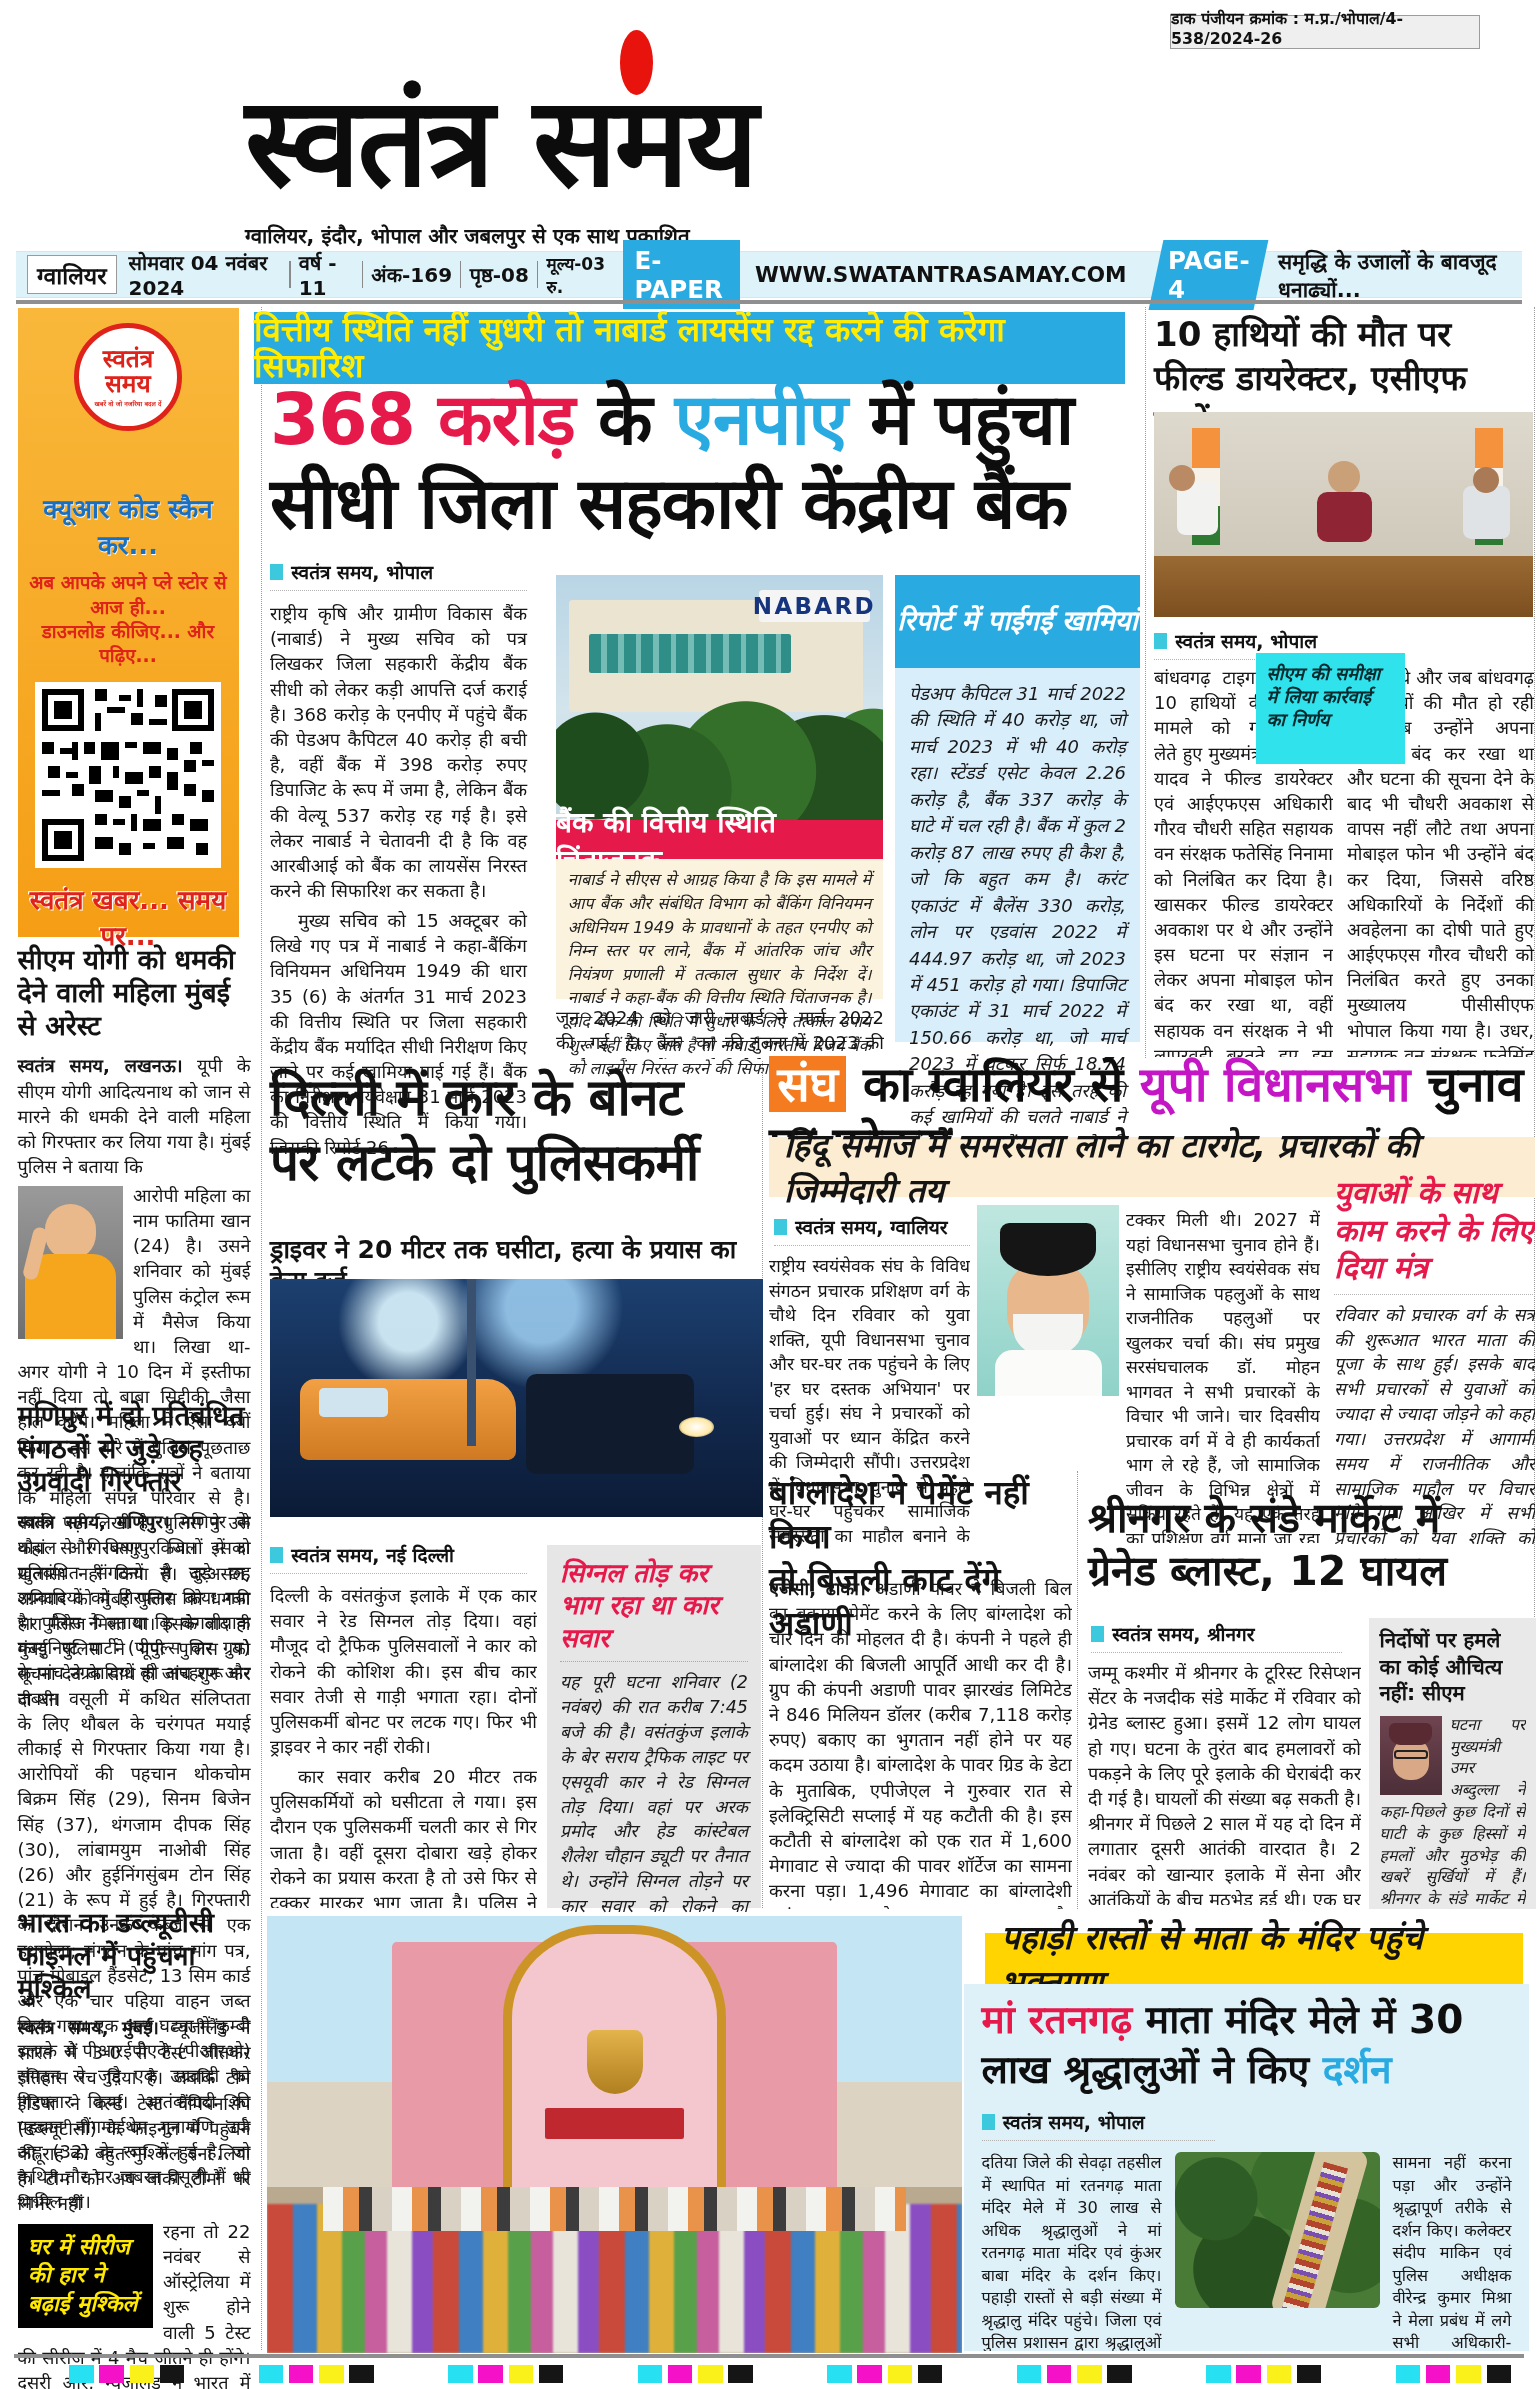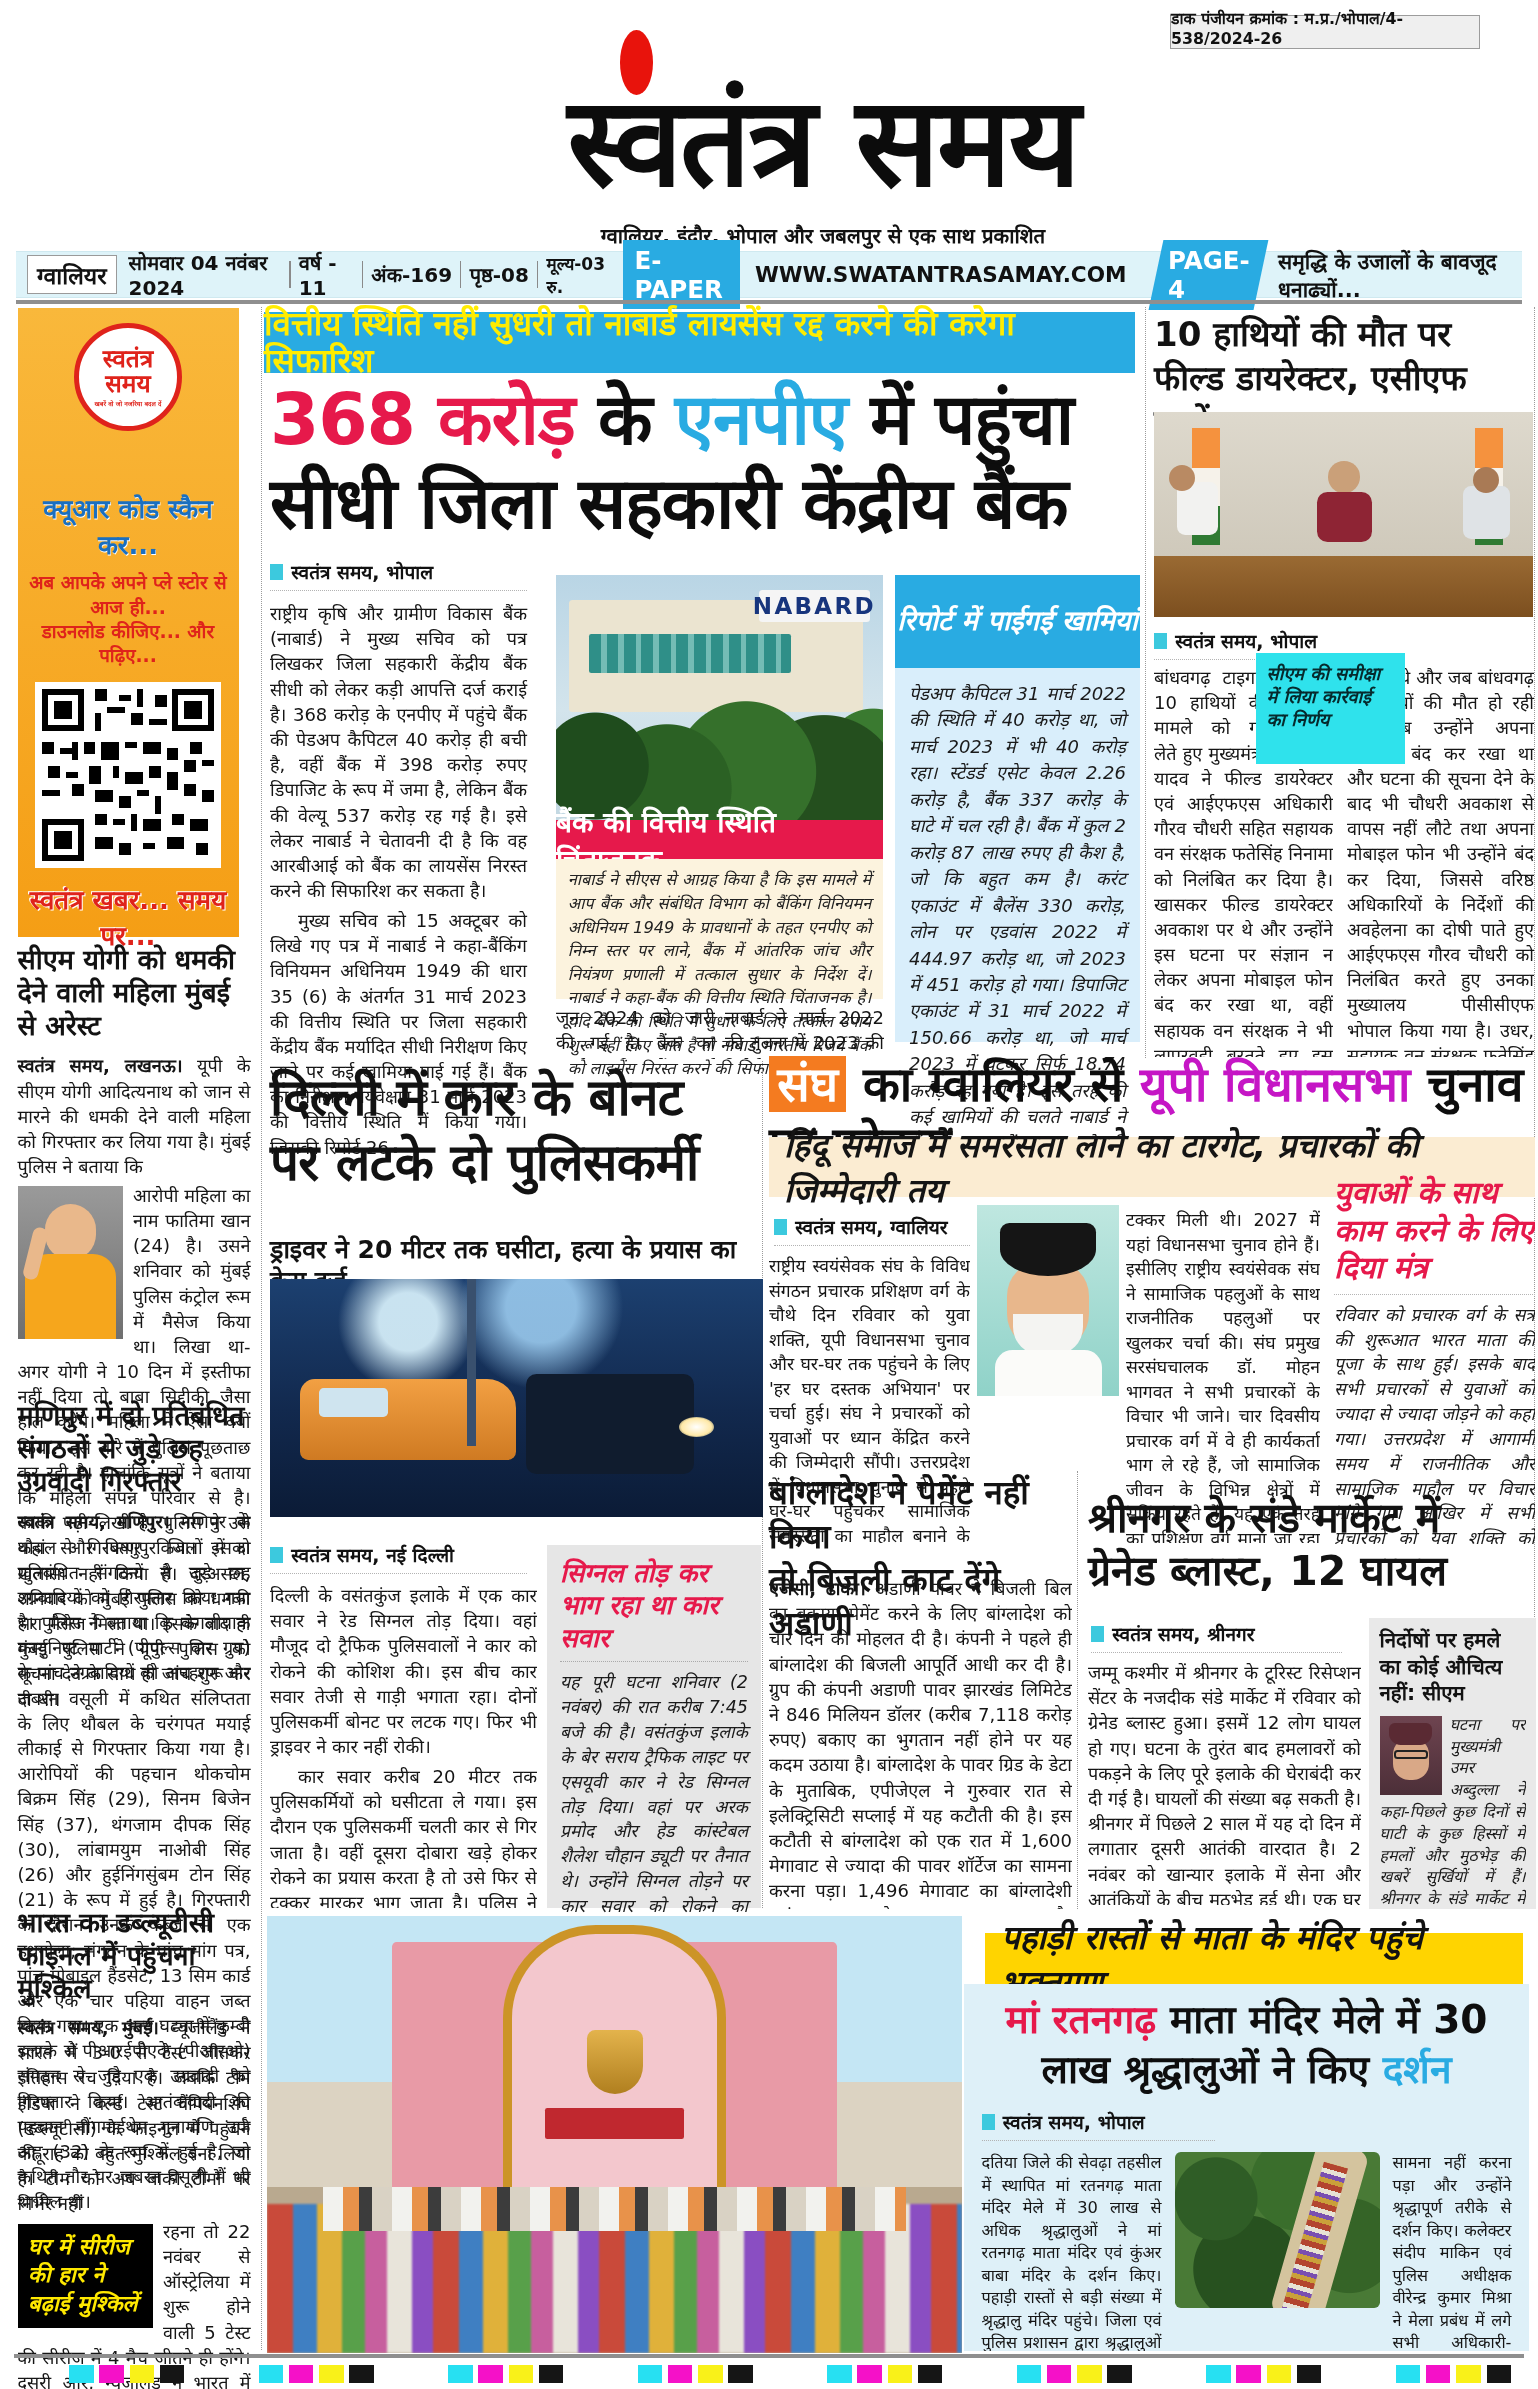--- a/index.html
+++ b/index.html
@@ -1,20 +1,20 @@
 <!DOCTYPE html>
 <html style="font-size:9.3px"><head>
 <meta charset="utf-8">
 <style>
   *{margin:0;padding:0;box-sizing:border-box}
   body{background:#e9e9e9;font-family:"DejaVu Sans","Liberation Sans",sans-serif}
   .page{position:relative;width:1538px;height:2389px;background:#fff;overflow:hidden;margin:0 auto}
   .abs{position:absolute}
   .it{font-style:italic}
-  .ctr{text-align:center}
+  .ctr{}
   .jst{text-align:justify}
   .body-txt{font-size:18px;line-height:1.40;color:#151515;text-align:justify}
   .small-txt{font-size:16.3px;line-height:1.38;color:#151515;text-align:justify}
   .hl{font-weight:bold;color:#121212;line-height:1.22}
   .byline{display:flex;align-items:center;gap:8.2px;border-bottom:1.8px dotted #b3b3b3;padding-bottom:4.7px}
   .byline .sq{width:13px;height:15.8px;background:#3cc9de;flex:0 0 auto}
   .byline .t{font-weight:bold;font-size:19px;color:#111;white-space:nowrap}
   .vdot{border-left:1.8px dotted #9a9a9a;width:0}
   .hrule{background:#8f8f8f}
   .ph{position:absolute;overflow:hidden}
@@ -188,21 +188,21 @@
       <span>न्यूजीलैंड ने भारत में 3-0 से टेस्ट जीतकर इतिहास रच दिया है। जबकि टीम इंडिया ने वर्ल्ड टेस्ट चैंपियनशिप (डब्ल्यूटीसी) के फाइनल में पहुंचने की राह को बहुत मुश्किल बना लिया है। टीम को अब बाकी टीमों पर निर्भर नहीं</span>
     </div>
     <div style="margin-top:2.3px;overflow:hidden">
       <div class="black-flag" style="float:left;width:135px;margin:4.7px 10.5px 3.5px 0">
         <span>घर में सीरीज की हार ने बढ़ाई मुश्किलें</span>
       </div>
       <div class="body-txt">रहना तो 22 नवंबर से ऑस्ट्रेलिया में शुरू होने वाली 5 टेस्ट की सीरीज में 4 मैच जीतने ही होंगे। दूसरी ओर, न्यूजीलैंड ने भारत में टेस्ट सीरीज जीतकर फाइनल में पहुंचने के दरवाजे खोल लिए। अगर टीम भारत में हार जाती तो फाइनल की रेस से बाहर हो जाती, लेकिन उसने इतिहास रचा और अपनी उम्मीदें कायम रखीं। भारत की अपने ही घरेलू मैदान पर शर्मनाक हार के बाद 5 टीमों के डब्ल्यूटीसी फाइनल में पहुंचने के रास्ते खुल गए हैं।</div>
     </div>
   </div>
 
-  <div class="abs kicker" style="left:264px;top:312px;width:871px;height:61px">
+  <div class="abs kicker" style="left:254px;top:312px;width:871px;height:72px">
     <span>वित्तीय स्थिति नहीं सुधरी तो नाबार्ड लायसेंस रद्द करने की करेगा सिफारिश</span>
   </div>
 
   <div class="abs" style="left:270px;top:378px;width:871px;font-weight:bold;font-size:71px;line-height:1.18;color:#0d0d0d;letter-spacing:-1.2px">
     <div><span style="color:#e6194b">368 करोड़</span><span> के </span><span style="color:#29abe2">एनपीए</span><span> में पहुंचा</span></div>
     <div>सीधी जिला सहकारी केंद्रीय बैंक</div>
   </div>
 
   <div class="abs byline" style="left:270px;top:559px;width:257px">
     <span class="sq"></span>

